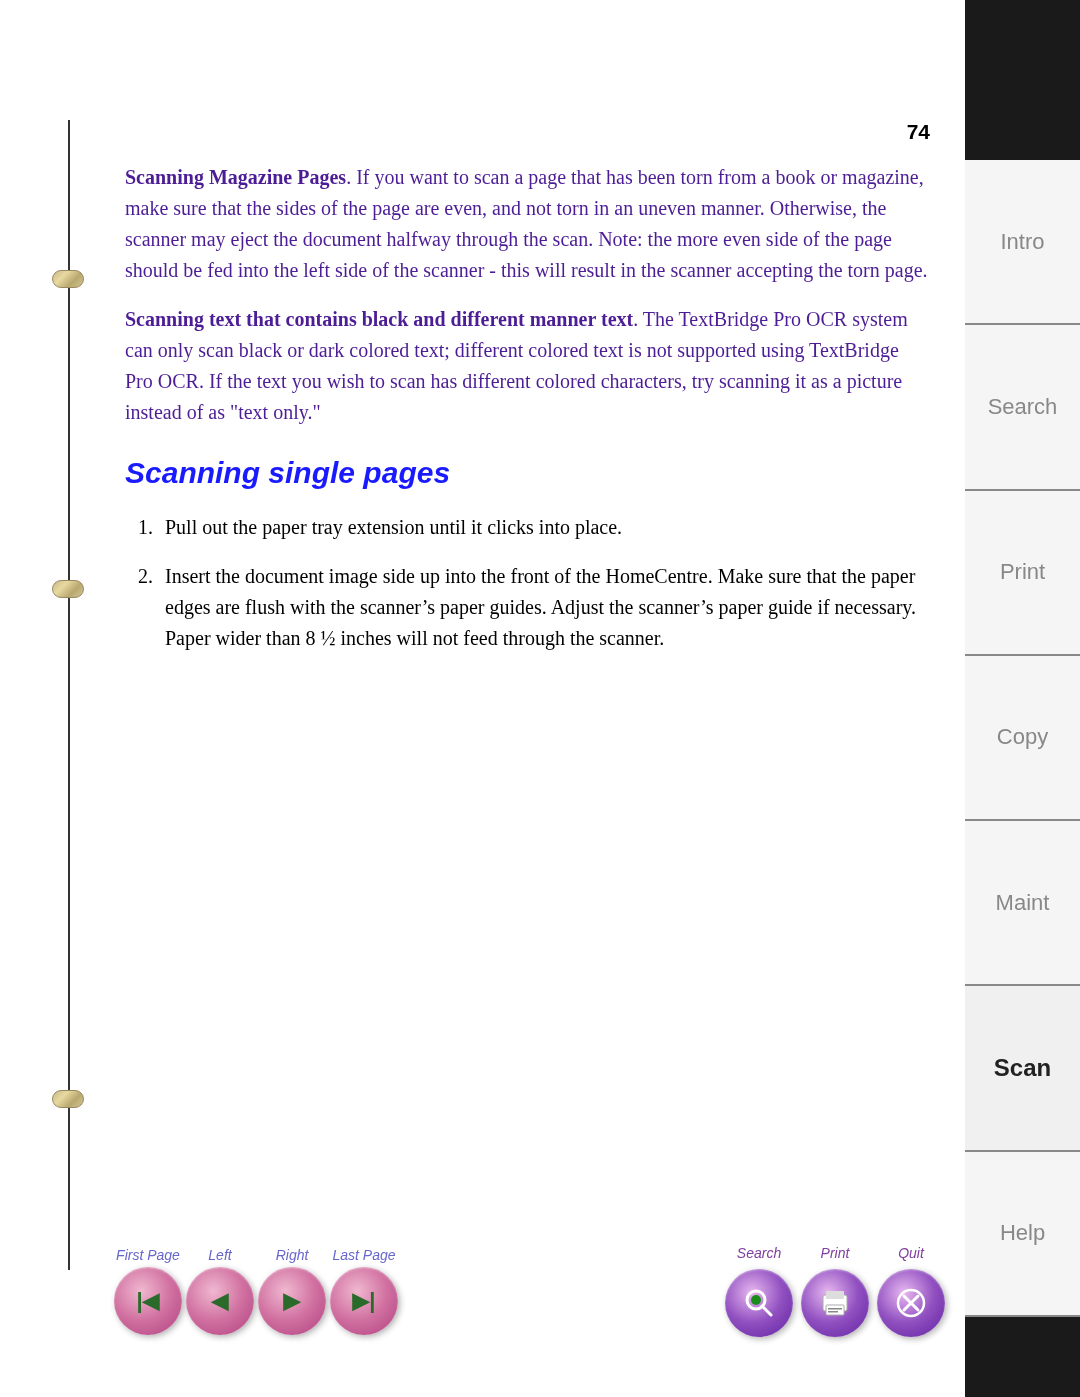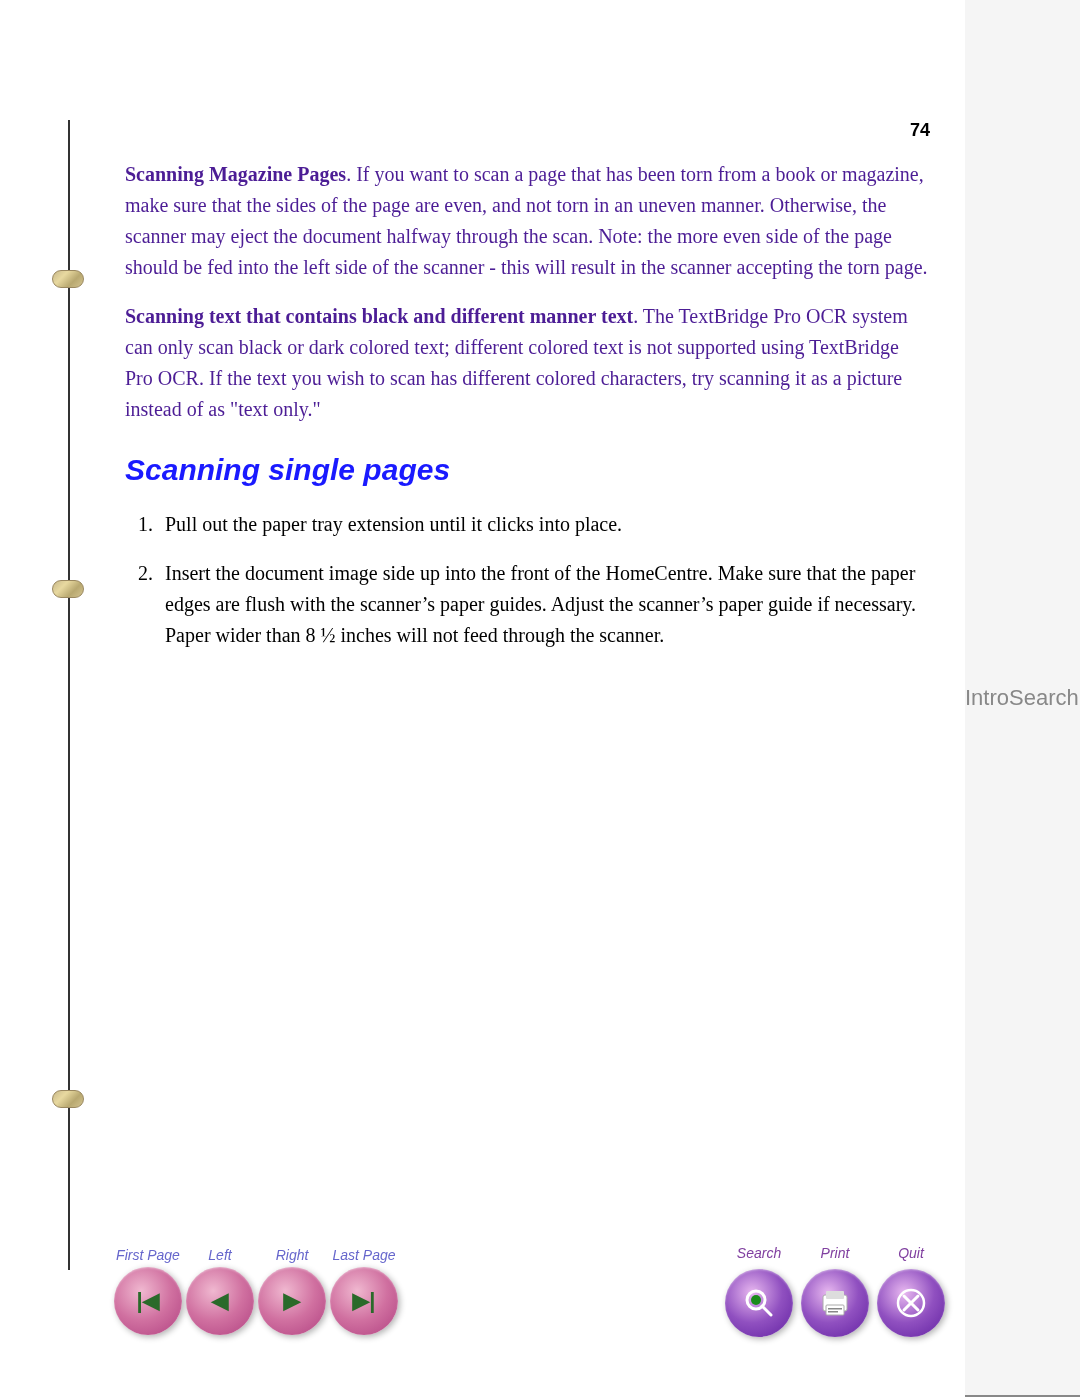--- a/index.html
+++ b/index.html
@@ -34,21 +34,21 @@
     }
 
     
     .sidebar {
       position: absolute;
       right: 0;
       top: 0;
       width: 115px;
       height: 1397px;
       display: flex;
-      flex-direction: row;
+      flex-direction: column;
     }
 
     .sidebar-top-black {
       background: #1a1a1a;
       height: 160px;
       width: 100%;
     }
 
     .sidebar-item {
       display: flex;
@@ -81,21 +81,21 @@
     .main-content {
       position: absolute;
       left: 105px;
       top: 120px;
       right: 130px;
       padding: 0 20px;
     }
 
     .page-number {
       text-align: right;
-      font-size: 18px;
+      font-size: 21px;
       font-weight: bold;
       margin-bottom: 18px;
       color: #000;
       font-family: Arial, sans-serif;
     }
 
     .body-text {
       font-size: 20px;
       line-height: 1.55;
       color: #4c1d95;
@@ -238,25 +238,25 @@
   </div>
   <div class="sidebar-item">
     <span>Search</span>
   </div>
   <div class="sidebar-item">
     <span>Print</span>
   </div>
   <div class="sidebar-item">
     <span>Copy</span>
   </div>
+  <div class="sidebar-item">
+    <span>Maint</span>
+  </div>
   <div class="sidebar-item scan-active">
     <span>Scan</span>
-  </div>
-  <div class="sidebar-item">
-    <span>Maint</span>
   </div>
   <div class="sidebar-item">
     <span>Help</span>
   </div>
 
   <div class="sidebar-bottom-black"></div>
 </div>
 
 <div class="main-content">
   <div class="page-number">74</div>

